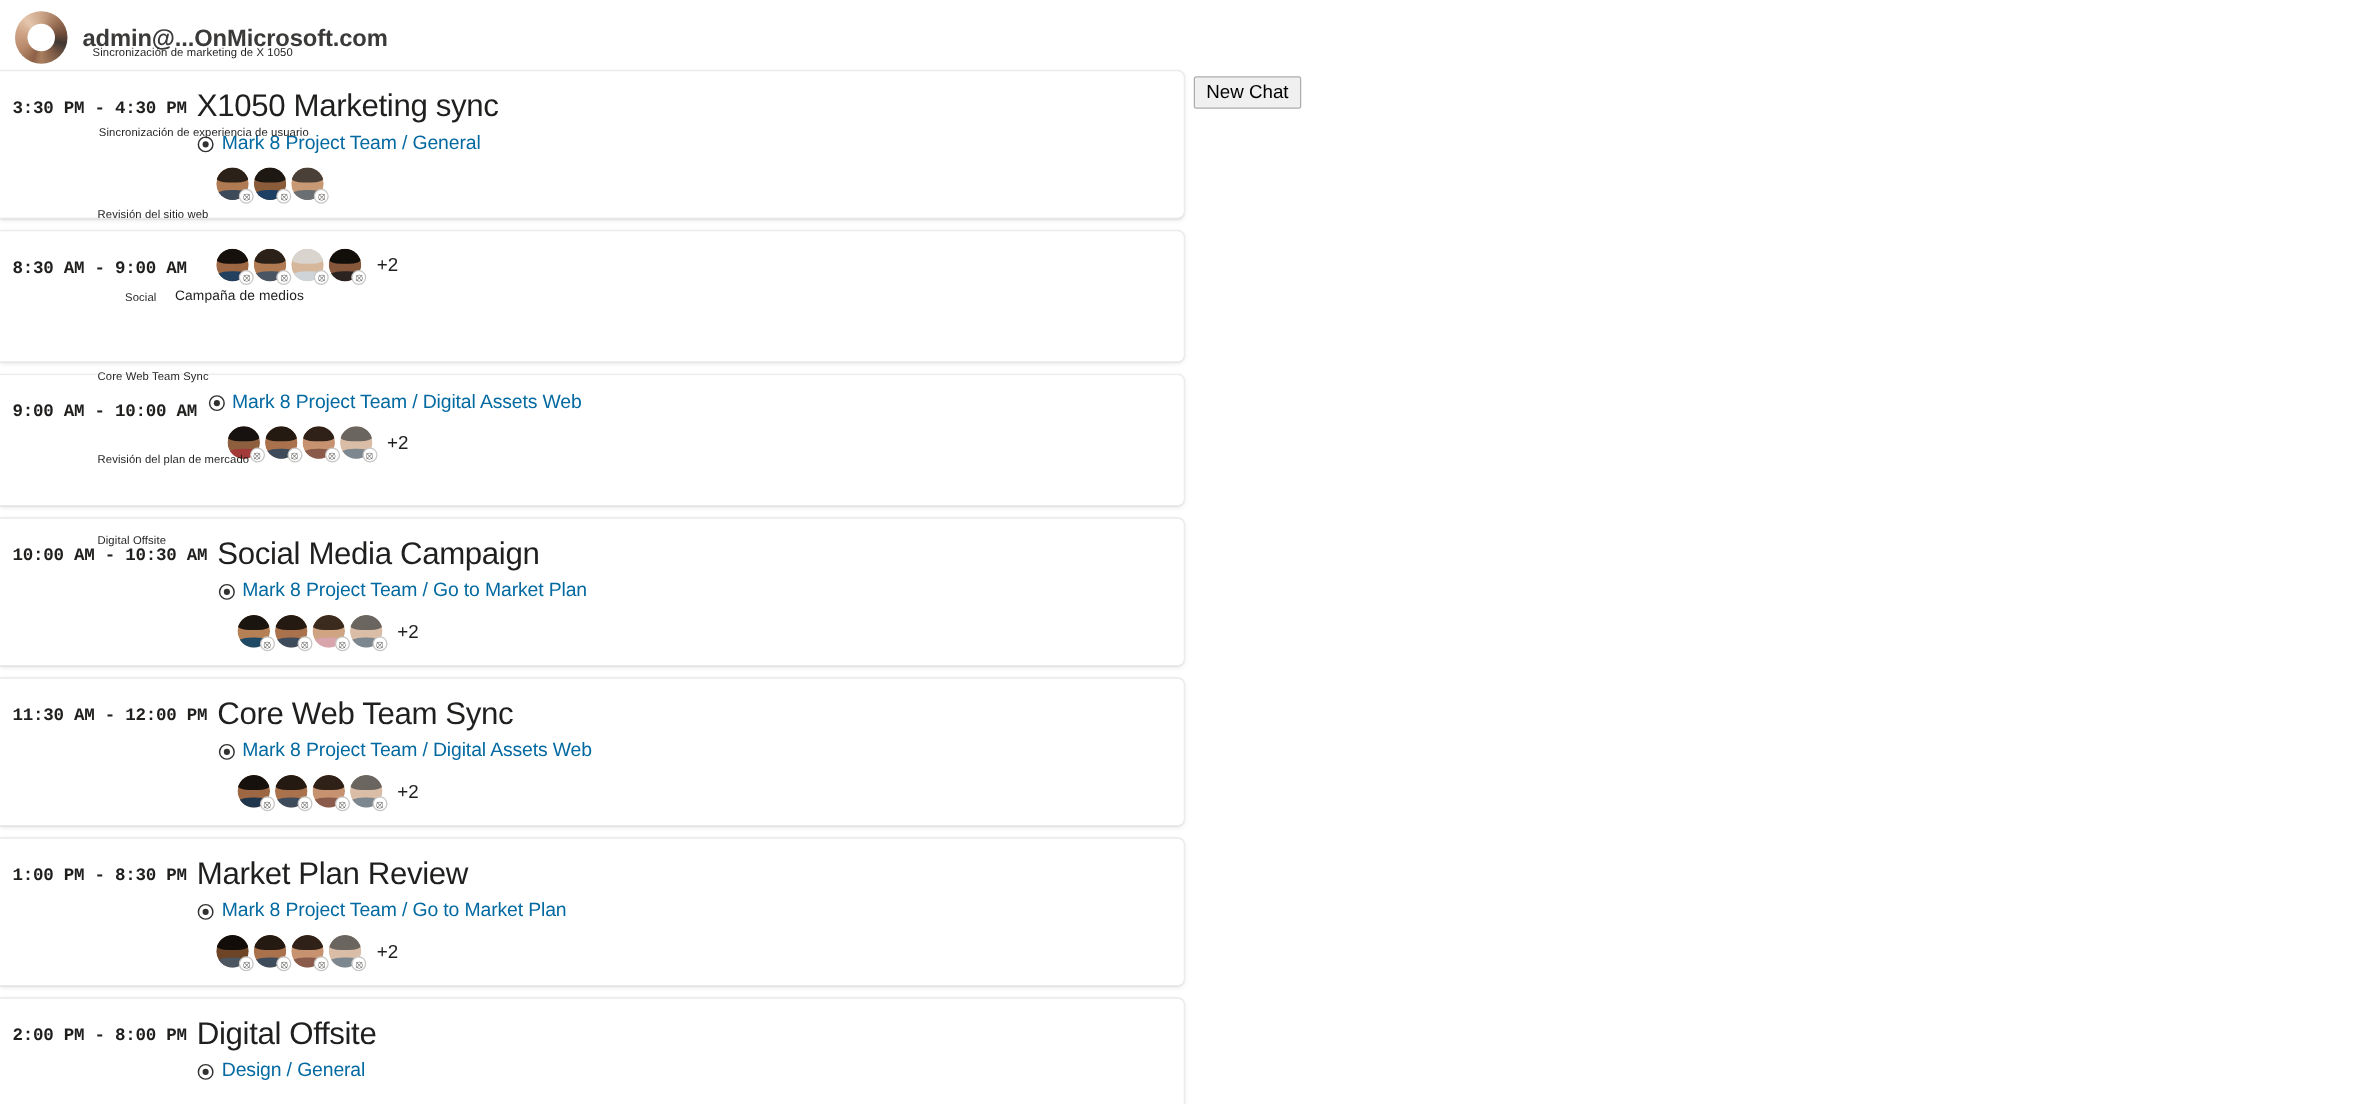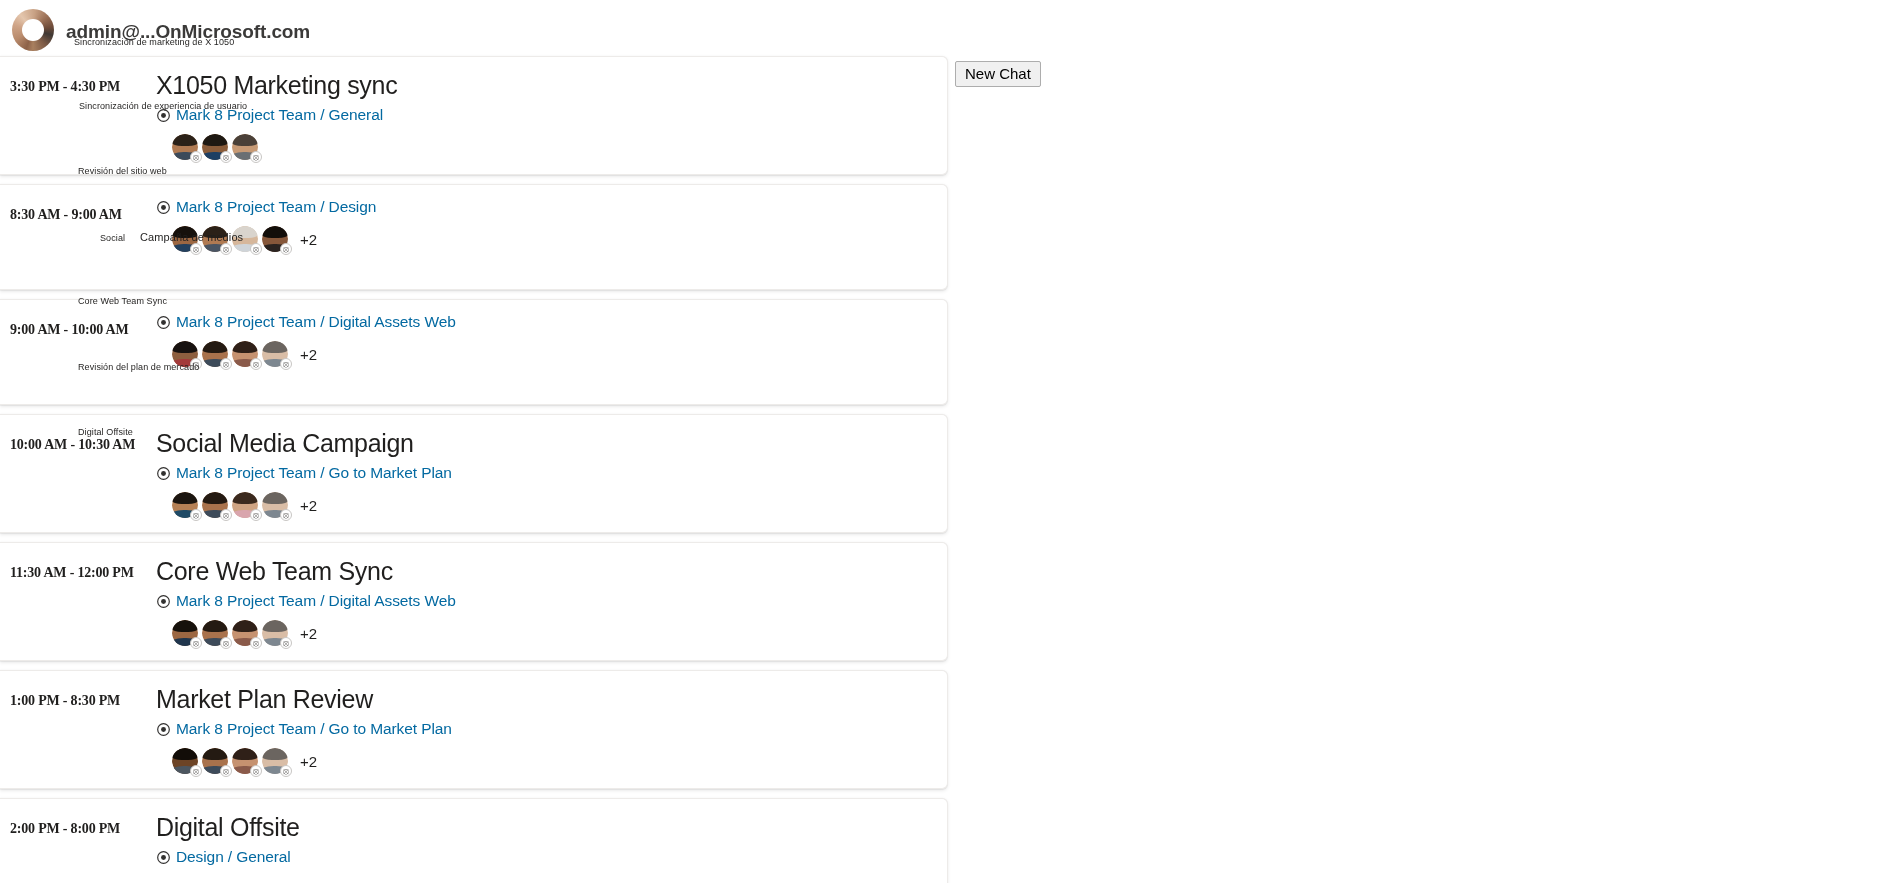--- a/index.html
+++ b/index.html
@@ -119,21 +119,21 @@
     min-height: 104px;
   }
   .event-time {
     flex: 0 0 148px;
     padding-left: 10px;
     padding-top: 9px;
     font-size: 14px;
     font-weight: bold;
     color: #201f1e;
     white-space: nowrap;
-    font-family: Liberation Serif, serif;
+    font-family: Liberation Mono, monospace;
     letter-spacing: -0.2px;
   }
   .event-body {
     flex: 1 1 auto;
     padding-left: 8px;
   }
   .event-title {
     font-size: 25px;
     font-weight: 400;
     color: #201f1e;
@@ -279,29 +279,20 @@
                 <span class="badge">⦻</span>
               </span>
             </div>
           </div>
         </div>
       </div>
       <div class="event-card">
         <div class="event-inner">
           <div class="event-time">8:30 AM - 9:00 AM</div>
           <div class="event-body">
-            <div class="event-loc-row">
-              <span class="loc-icon">
-                <svg viewBox="0 0 16 16" width="15" height="15">
-                  <circle cx="8" cy="8" r="6.2" fill="none" stroke="#323130" stroke-width="1.25"></circle>
-                  <circle cx="8" cy="8" r="2.6" fill="#323130"></circle>
-                </svg>
-              </span>
-              <span class="event-location">Mark 8 Project Team / Design</span>
-            </div>
             <div class="attendees">
               <span class="att">
                 <span class="face">
                   <span class="skin" style="background:#9c6742"></span>
                   <span class="hair" style="background:#16110c"></span>
                   <span class="shirt" style="background:#23405e"></span>
                 </span>
                 <span class="badge">⦻</span>
               </span>
               <span class="att">

